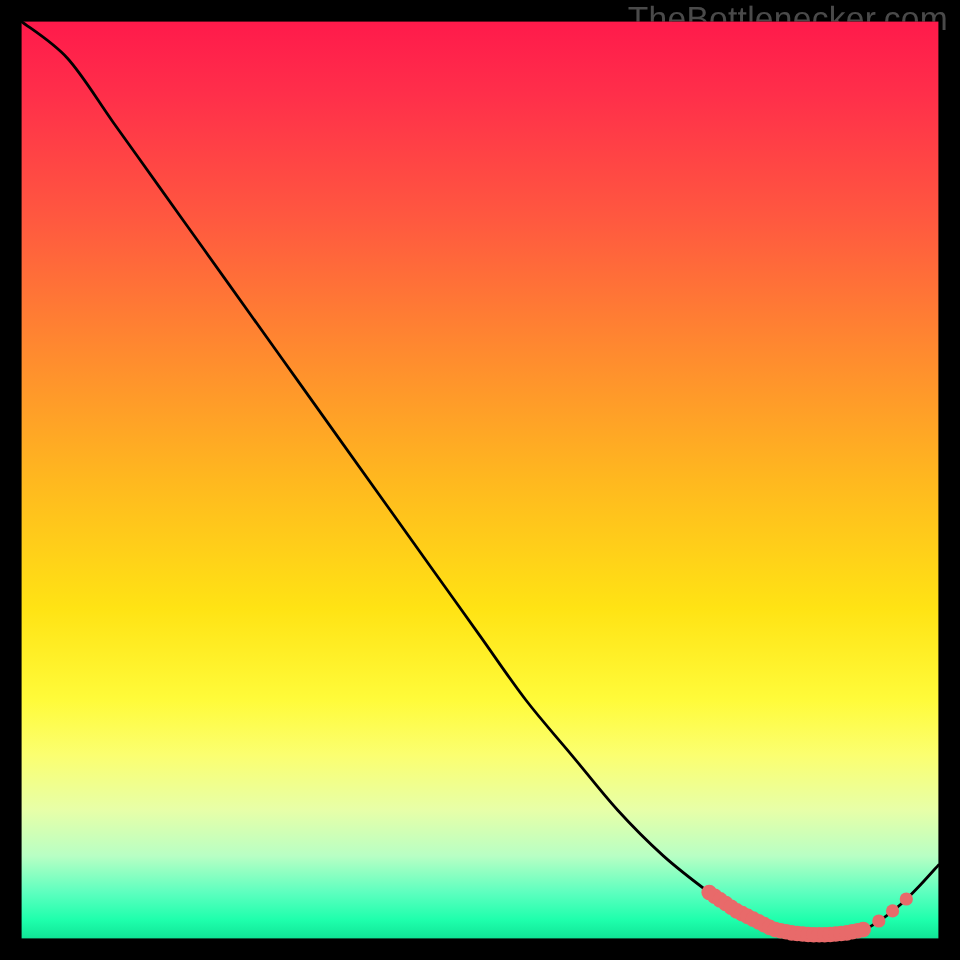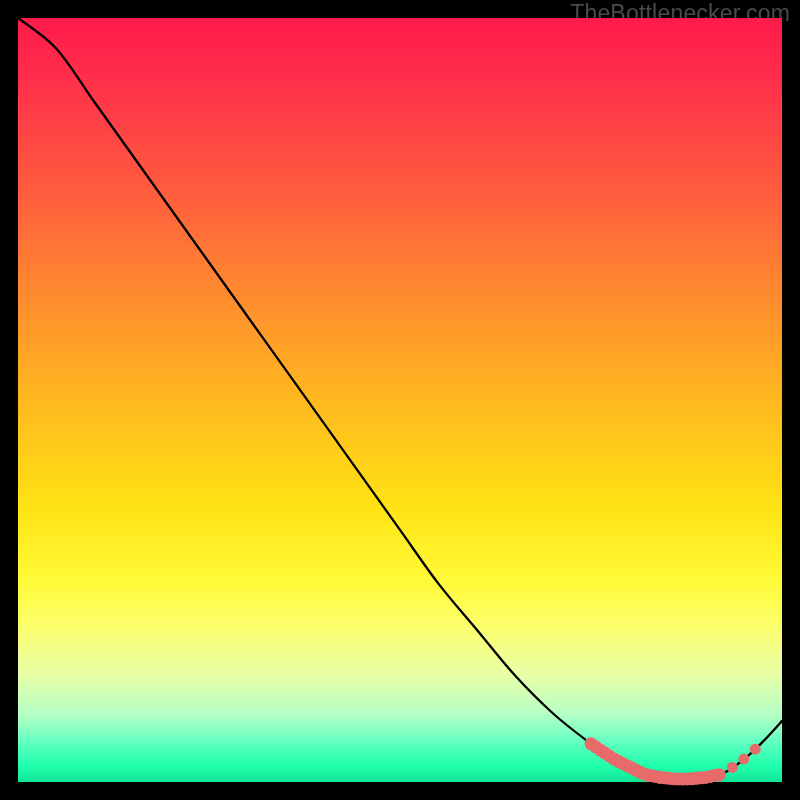--- a/index.html
+++ b/index.html
@@ -38,21 +38,21 @@
       #b8ffc4 91%,
       #5dffbf 95%,
       #1effac 98%,
       #10e596 100%
     );
   }
   .attribution {
     position: absolute;
     top: 0px;
     right: 10px;
-    font-size: 23px;
+    font-size: 28px;
     font-weight: 500;
     color: #4a4a4a;
     letter-spacing: 0.2px;
   }
   svg.plot {
     position: absolute;
     left: 0;
     top: 0;
     width: 764px;
     height: 764px;

